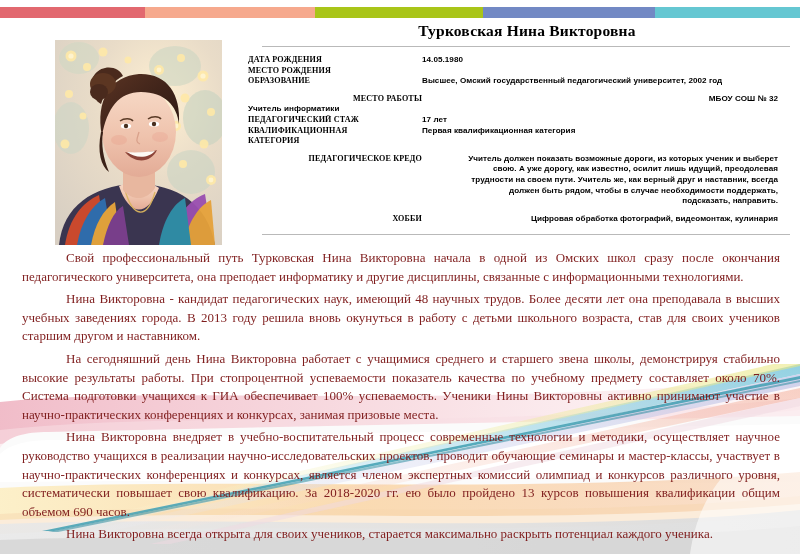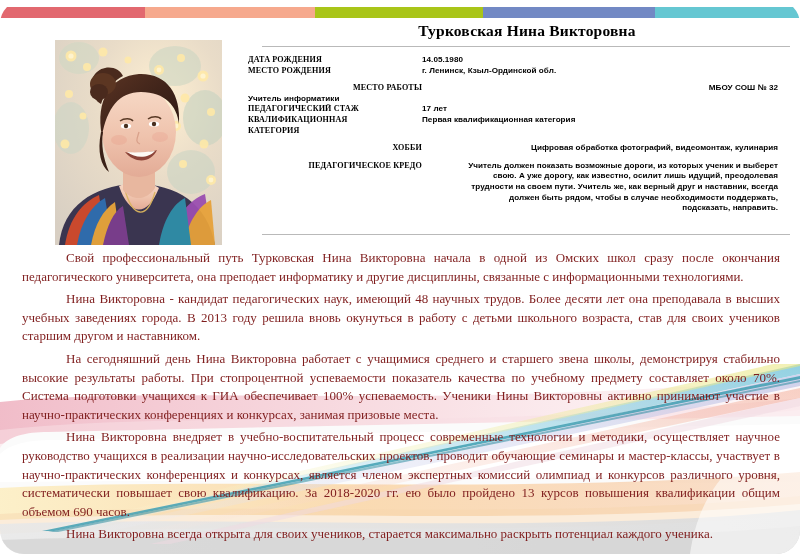--- a/index.html
+++ b/index.html
@@ -14,21 +14,20 @@
     overflow: hidden;
     position: relative;
   }
 
   #slide {
     position: relative;
     width: 800px;
     height: 554px;
     overflow: hidden;
     background: #ffffff;
-    border-radius: 24px;
   }
 
   
   .topbar {
     position: absolute;
     top: 7px;
     left: 0;
     width: 800px;
     height: 11px;
     display: flex;
@@ -322,50 +321,53 @@
   <div class="rule top"></div>
   <div class="rule bottom"></div>
 
   <div class="info" id="info-table">
       <div class="row">
         <div class="lbl">ДАТА РОЖДЕНИЯ</div>
         <div class="val">14.05.1980</div>
       </div>
       <div class="row">
         <div class="lbl">МЕСТО РОЖДЕНИЯ</div>
-        <div class="val">г. Ленинск,  Кзыл-Ординской обл.</div>
+      </div>
+      <div class="row">
+        <div class="lbl">ОБРАЗОВАНИЕ</div>
+        <div class="val">Высшее, Омский государственный педагогический университет,  2002  год</div>
       </div>
       <div class="row gap">
         <div class="lbl">МЕСТО РАБОТЫ</div>
         <div class="val">МБОУ  СОШ  № 32</div>
       </div>
       <div class="row">
         <div class="val">Учитель информатики</div>
       </div>
       <div class="row">
         <div class="lbl">ПЕДАГОГИЧЕСКИЙ  СТАЖ</div>
         <div class="val">17 лет</div>
       </div>
       <div class="row">
         <div class="lbl">КВАЛИФИКАЦИОННАЯ
 КАТЕГОРИЯ</div>
         <div class="val">Первая квалификационная категория</div>
-      </div>
-      <div class="row gap">
-        <div class="lbl">ХОББИ</div>
-        <div class="val">Цифровая обработка фотографий, видеомонтаж, кулинария</div>
       </div>
       <div class="row gap">
         <div class="lbl">ПЕДАГОГИЧЕСКОЕ КРЕДО</div>
         <div class="val">Учитель должен показать возможные дороги, из которых ученик и выберет
 свою. А уже дорогу, как известно, осилит лишь идущий, преодолевая
 трудности на своем пути. Учитель же, как верный друг и наставник, всегда
 должен быть рядом, чтобы в случае необходимости поддержать,
 подсказать, направить.</div>
       </div>
+      <div class="row gap">
+        <div class="lbl">ХОББИ</div>
+        <div class="val">Цифровая обработка фотографий, видеомонтаж, кулинария</div>
+      </div>
     </div>
 
   <div class="body-text" id="body-text">
       <p>Свой профессиональный путь Турковская Нина Викторовна начала в одной из Омских школ сразу после окончания педагогического университета, она преподает информатику и другие дисциплины, связанные с информационными технологиями.</p>
       <p>Нина Викторовна - кандидат педагогических наук, имеющий 48 научных трудов. Более десяти лет она преподавала в высших учебных заведениях города. В 2013 году решила вновь окунуться в работу с детьми школьного возраста, став для своих учеников старшим другом и наставником.</p>
       <p>На сегодняшний день Нина Викторовна работает с учащимися среднего и старшего звена школы, демонстрируя стабильно высокие результаты работы. При стопроцентной успеваемости показатель качества по учебному предмету составляет около 70%. Система подготовки учащихся к ГИА обеспечивает 100% успеваемость. Ученики Нины Викторовны активно принимают участие в научно-практических конференциях и конкурсах, занимая призовые места.</p>
       <p>Нина Викторовна внедряет в учебно-воспитательный процесс современные технологии и методики, осуществляет научное руководство учащихся в реализации научно-исследовательских проектов, проводит обучающие семинары и мастер-классы, участвует в научно-практических конференциях и конкурсах, является членом экспертных комиссий олимпиад и конкурсов различного уровня, систематически повышает свою квалификацию. За 2018-2020 гг. ею было пройдено 13 курсов повышения квалификации общим объемом 690 часов.</p>
       <p class="nojust">Нина Викторовна всегда открыта для своих учеников, старается максимально раскрыть потенциал каждого ученика.</p>
     </div>
 

